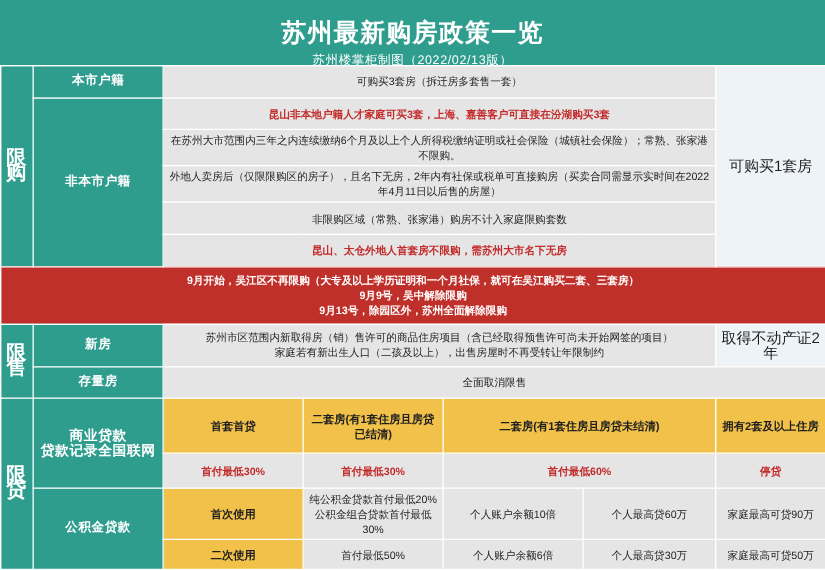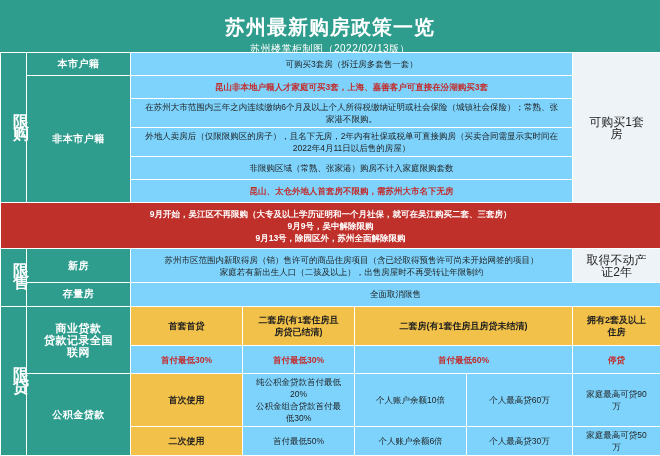--- a/index.html
+++ b/index.html
@@ -36,21 +36,21 @@
     width: 660px; height: 404px;
     border-collapse: collapse;
     table-layout: fixed;
   }
   td {
     border: 1px solid #ffffff;
     font-size: 8.5px;
     line-height: 12px;
     text-align: center;
     vertical-align: middle;
-    padding: 2px 12px;
+    padding: 2px 3px;
     color: #1f1f1f;
     background: #eef3f7;
   }
   
   td.cat {
     background: #2f9d8e;
     color: #ffffff;
     font-size: 16px;
     font-weight: bold;
     letter-spacing: 1px;
@@ -73,21 +73,21 @@
     background: #c0302b;
     color: #ffffff;
     font-weight: bold;
   }
   
   td.right {
     background: #eef3f7;
     font-size: 12px;
     width: 86px;
   }
-  td.plain { background: #7dd3fc; }
+  td.plain { background: #e5e5e5; }
   td.lh2 {
     background: #f2c14a; color: #1f1f1f; font-weight: bold; font-size: 9px;
   }
   .multi { display: block; }
 </style>
 </head>
 <body>
 
 <div id="page">
 

